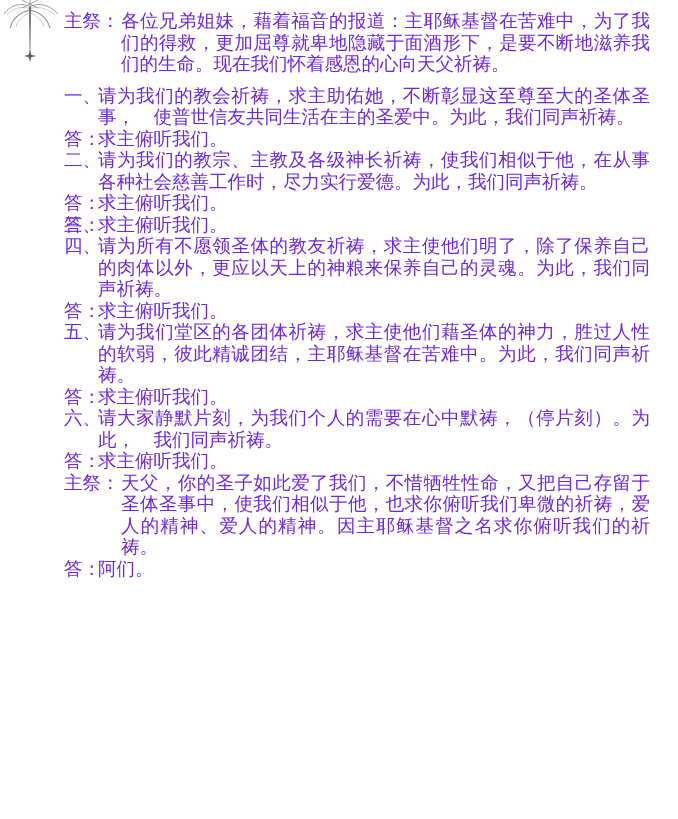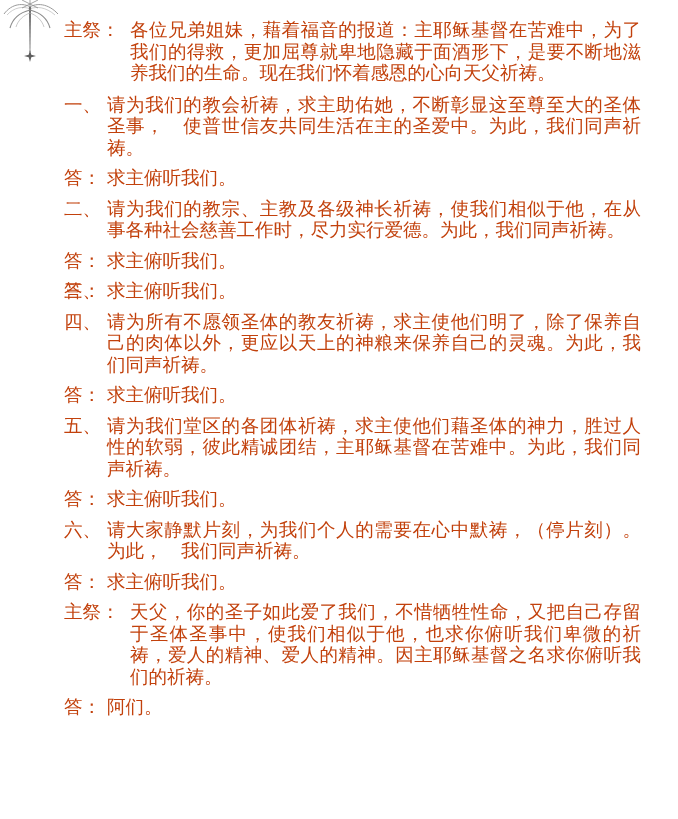--- a/index.html
+++ b/index.html
@@ -20,28 +20,28 @@
     left: 2px; top: -6px;
     width: 58px; height: 74px;
   }
   .content {
     position: absolute;
     left: 64px; top: 11px;
     width: 586px;
     font-size: 18.5px;
     line-height: 21.5px;
     text-align: justify;
-    color: #c2410c;
+    color: #6d28d9;
   }
   .para { position: relative; }
   .para .lbl { position: absolute; left: 0; top: 0; white-space: nowrap; }
   .p3 { padding-left: 57px; }   
   .p2 { padding-left: 34px; }   
   .gap-after { margin-bottom: 10px; }
-  .para p { margin: 9px; }
+  .para p { margin: 0; }
 </style>
 </head>
 <body>
 
 <div class="page">
 
   <svg class="ornament" viewBox="0 0 58 74" xmlns="http://www.w3.org/2000/svg" fill="none">
 
     <path d="M2,20 C10,9 22,9 28,13 C34,9 46,9 56,20" stroke="#9a9a9a" stroke-width="1"></path>
     <path d="M5,21 C12,13 22,12 28,15 C34,12 44,13 53,21" stroke="#b9b9b9" stroke-width="0.7"></path>

